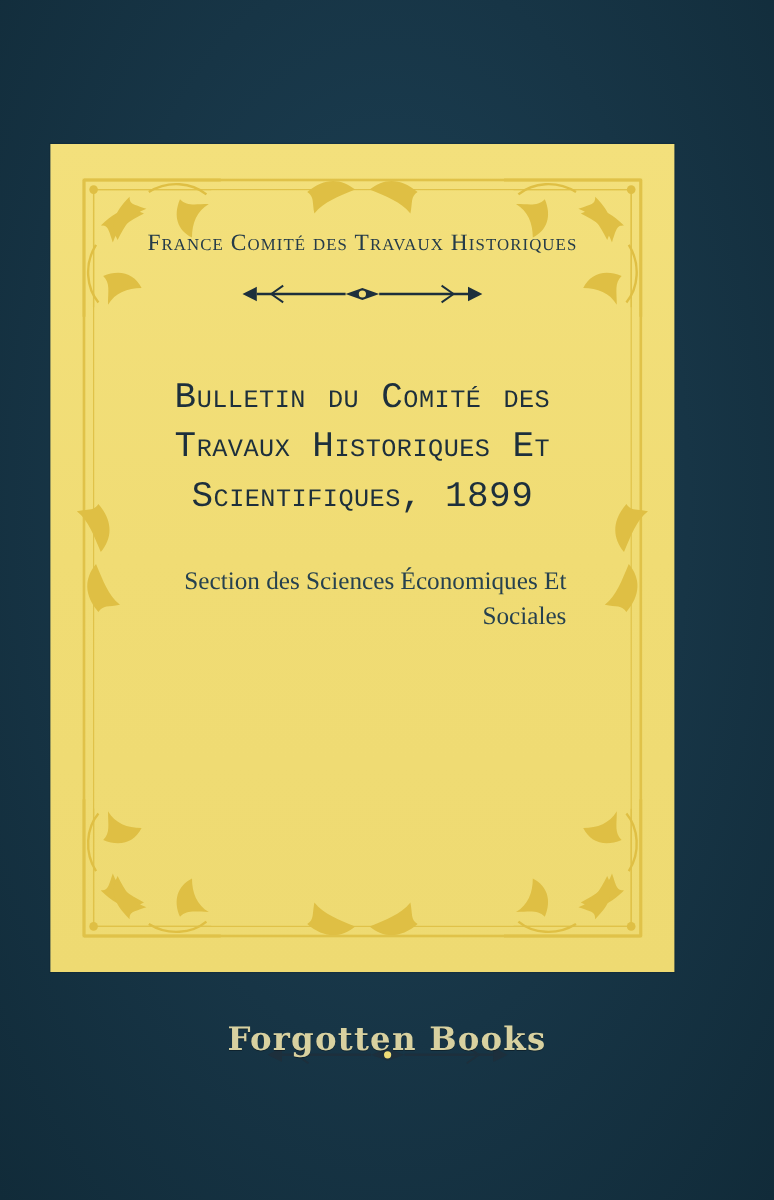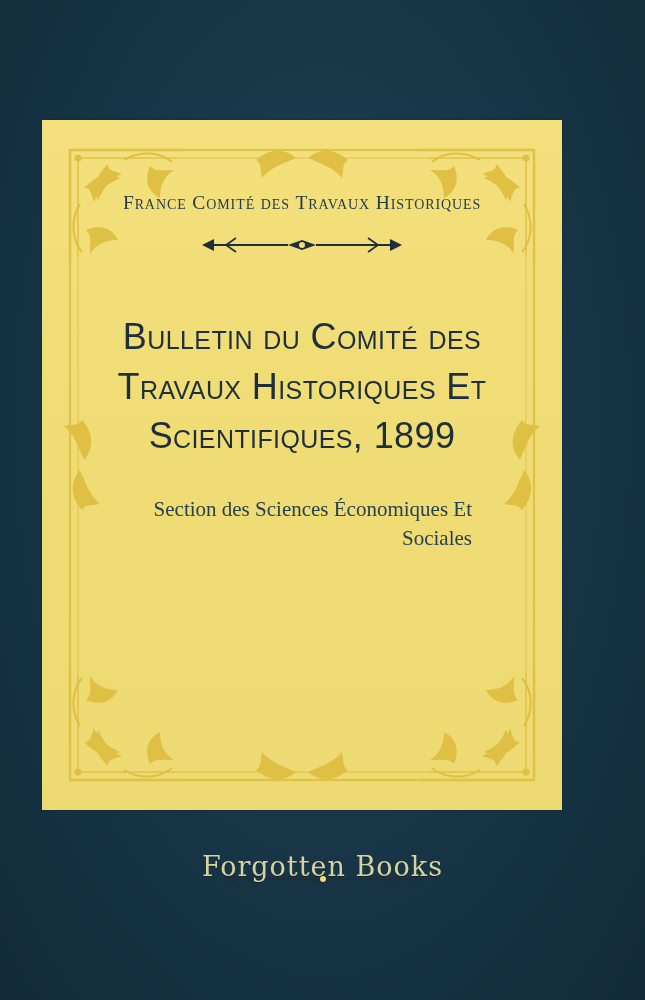--- a/index.html
+++ b/index.html
@@ -80,22 +80,22 @@
   }
 
   .rule {
     margin-top: 22px;
     width: 200px;
     height: 18px;
   }
 
   .title {
     margin-top: 58px;
-    font-family: Liberation Sans, sans-serif;
-    font-size: 36px;
+    font-family: Liberation Mono, monospace;
+    font-size: 30px;
     line-height: 1.38;
     color: #1d2f3c;
     text-align: center;
     font-variant: small-caps;
     letter-spacing: 0.4px;
     width: 400px;
   }
 
   .subtitle {
     margin-top: 34px;
@@ -123,21 +123,21 @@
     bottom: 118px;
     text-align: center;
     color: #e9dfa8;
     font-family: "DejaVu Serif", serif;
     font-size: 27px;
     letter-spacing: 1px;
     opacity: 0.92;
   }
   .logo .logo-text {
     display: inline-block;
-    font-weight: 400;
+    font-weight: 700;
     font-style: normal;
     text-shadow: 0 1px 0 rgba(0,0,0,0.35);
   }
 </style>
 </head>
 <body>
 
 <div class="book-cover">
   <div class="board"></div>
 

